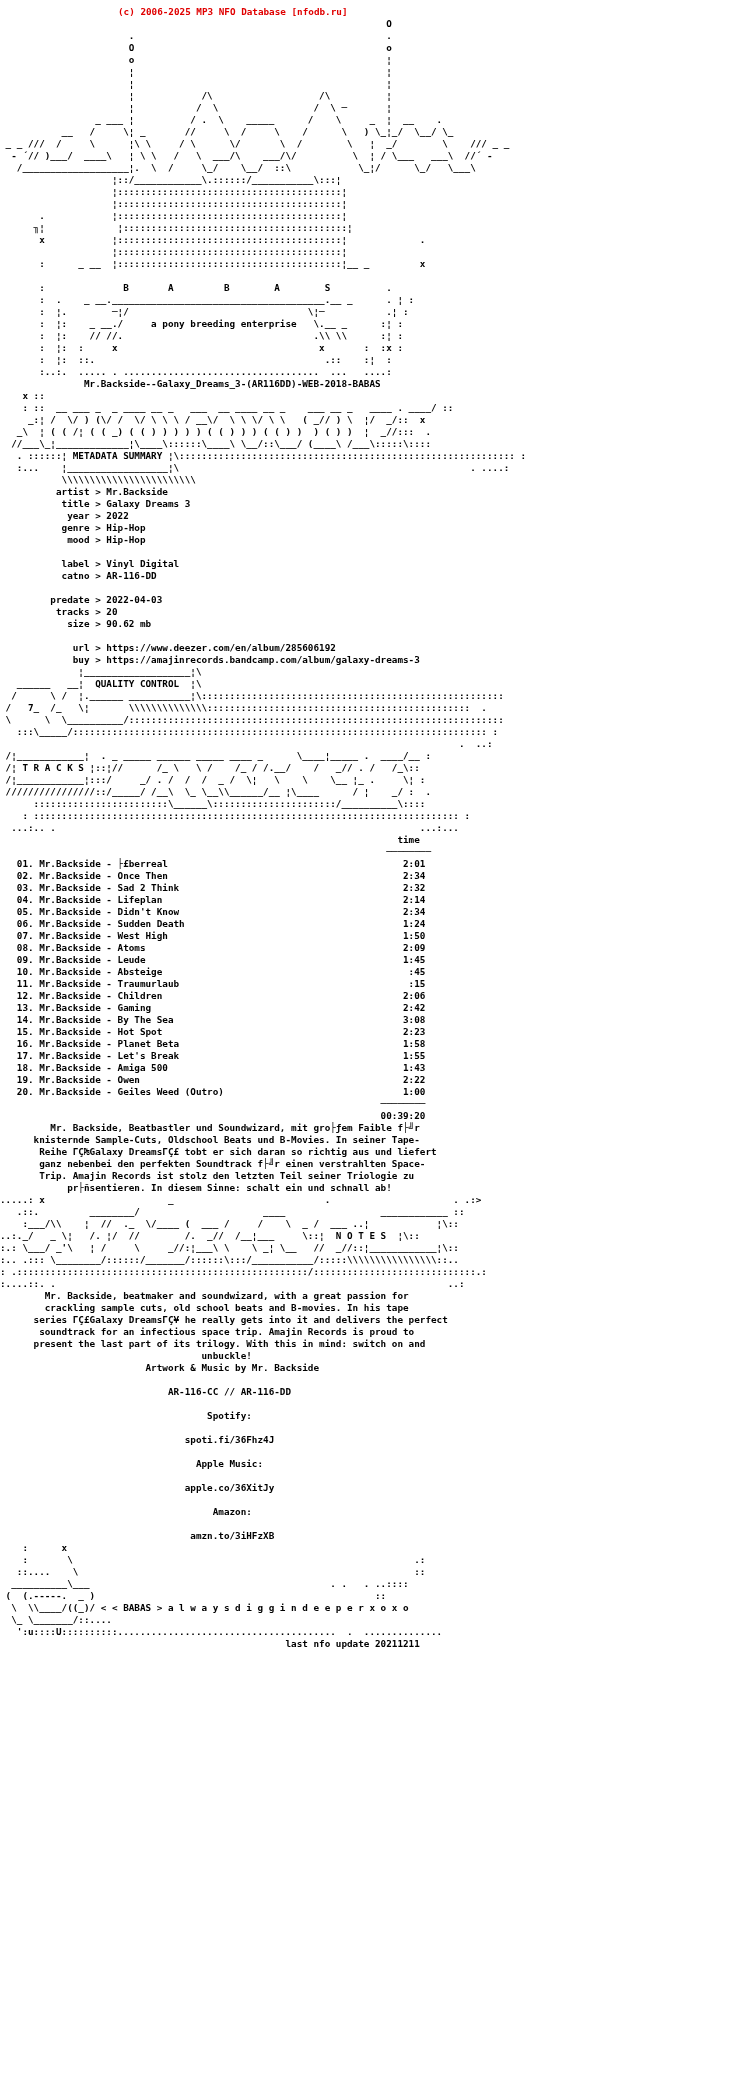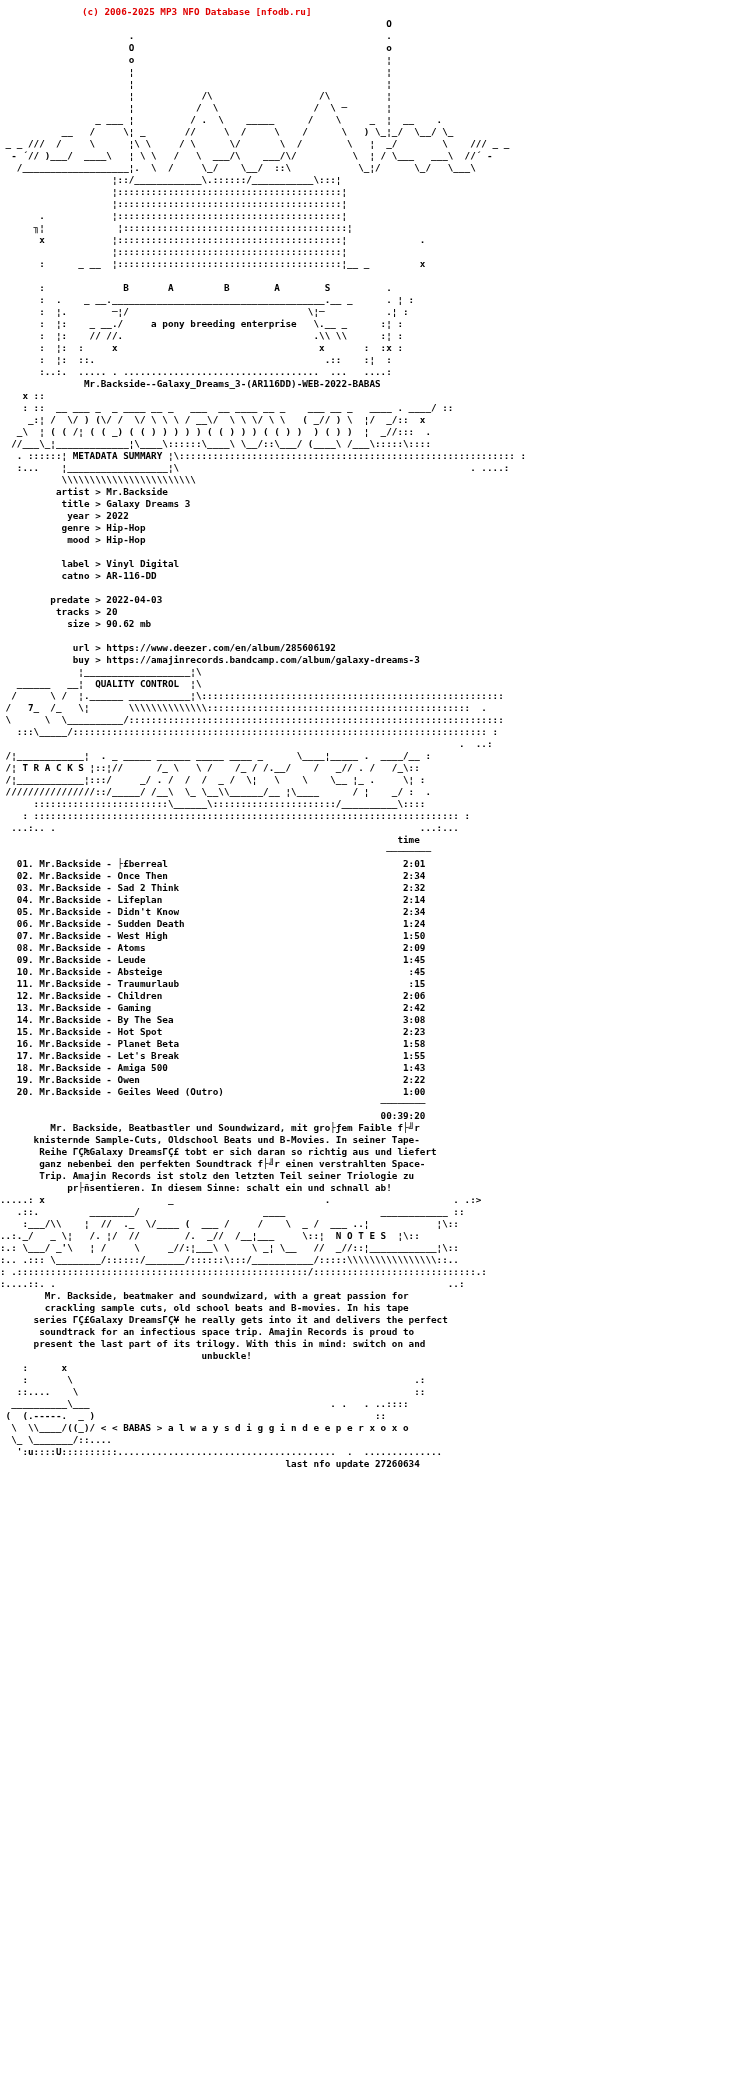--- a/index.html
+++ b/index.html
@@ -17,21 +17,21 @@
     color:#000000;
   }
   .nfo-page pre{
     margin:0;
     font:inherit;
     white-space:pre;
   }
   .copyright{
     color:#e00000;
     white-space:pre;
-    padding-left:82px;
+    padding-left:118px;
     height:12px;
   }
   .mt12{margin-top:12px}.mt24{margin-top:24px}.mt36{margin-top:36px}.mt48{margin-top:48px}
 </style>
 </head>
 <body>
 
 <div class="nfo-page">
   <div class="copyright">(c) 2006-2025 MP3 NFO Database [nfodb.ru]</div>
   <pre>                                                                     O
@@ -57,21 +57,21 @@
        :      _ __  ¦::::::::::::::::::::::::::::::::::::::::¦__ _         x
 
        :              B       A         B        A        S          .
        :  .    _ __.______________________________________.__ _      . ¦ :
        :  ¦.        ─¦/                                \¦─           .¦ :
        :  ¦:    _ __./     a pony breeding enterprise   \.__ _      :¦ :
        :  ¦:    // //.                                  .\\ \\      :¦ :
        :  ¦:  :     x                                    x       :  :x :
        :  ¦:  ::.                                         .::    :¦  :
        :..:.  ..... . ...................................  ...   ....:</pre>
-  <pre class="mt24">               Mr.Backside--Galaxy_Dreams_3-(AR116DD)-WEB-2022-BABAS</pre>
+  <pre class="mt24">               Mr.Backside--Galaxy_Dreams_3-(AR116DD)-WEB-2018-BABAS</pre>
   <pre class="mt48">    x ::
     : ::  __ ___ _  _ ____ __ _   ___  __ ____ __ _    ___ __ _   ____ . ____/ ::
      _:¦ /  \/ ) (\/ /  \/ \ \ \ / __\/  \ \ \/ \ \   ( _// ) \  ¦/  _/::  x
    _\  ¦ ( ( /¦ ( ( _) ( ( ) ) ) ) ) ( ( ) ) ) ( ( ) )  ) ( ) )  ¦  _//:::  .
   //___\_¦_____________¦\____\::::::\____\ \__/::\___/ (____\ /___\:::::\::::
    . ::::::¦ METADATA SUMMARY ¦\:::::::::::::::::::::::::::::::::::::::::::::::::::::::::::: :
    :...    ¦__________________¦\                                                    . ....:
            \\\\\\\\\\\\\\\\\\\\\\\\
 </pre>
   <pre class="mt24">          artist &gt; Mr.Backside
@@ -140,22 +140,37 @@
 :.: \___/ _'\   ¦ /     \     _//:¦___\ \    \ _¦ \__   //  _//::¦____________¦\::
 :.. .::: \________/::::::/_______/::::::\:::/___________/:::::\\\\\\\\\\\\\\\\::..
 : .::::::::::::::::::::::::::::::::::::::::::::::::::::/:::::::::::::::::::::::::::::.:
 :....::. .                                                                      ..:</pre>
   <pre class="mt12">        Mr. Backside, beatmaker and soundwizard, with a great passion for
         crackling sample cuts, old school beats and B-movies. In his tape
       series ΓÇ£Galaxy DreamsΓÇ¥ he really gets into it and delivers the perfect
        soundtrack for an infectious space trip. Amajin Records is proud to
       present the last part of its trilogy. With this in mind: switch on and
                                     unbuckle!</pre>
+  <pre>                          Artwork &amp; Music by Mr. Backside
+
+                              AR-116-CC // AR-116-DD
+
+                                     Spotify:
+
+                                 spoti.fi/36Fhz4J
+
+                                   Apple Music:
+
+                                 apple.co/36XitJy
+
+                                      Amazon:
+
+                                  amzn.to/3iHFzXB</pre>
   <pre class="mt24">    :      x
     :       \                                                             .:
    ::....    \                                                            ::
   __________\___                                           . .   . ..::::
  (  (.-----.  _ )                                                  ::
   \  \\____/((_)/ &lt; &lt; BABAS &gt; a l w a y s d i g g i n d e e p e r x o x o
   \_ \_______/::....
    ':u::::U::::::::::.......................................  .  ..............</pre>
-  <pre class="mt12">                                                   last nfo update 27260634</pre>
+  <pre class="mt12">                                                   last nfo update 20211211</pre>
 </div>
 
 </body></html>

